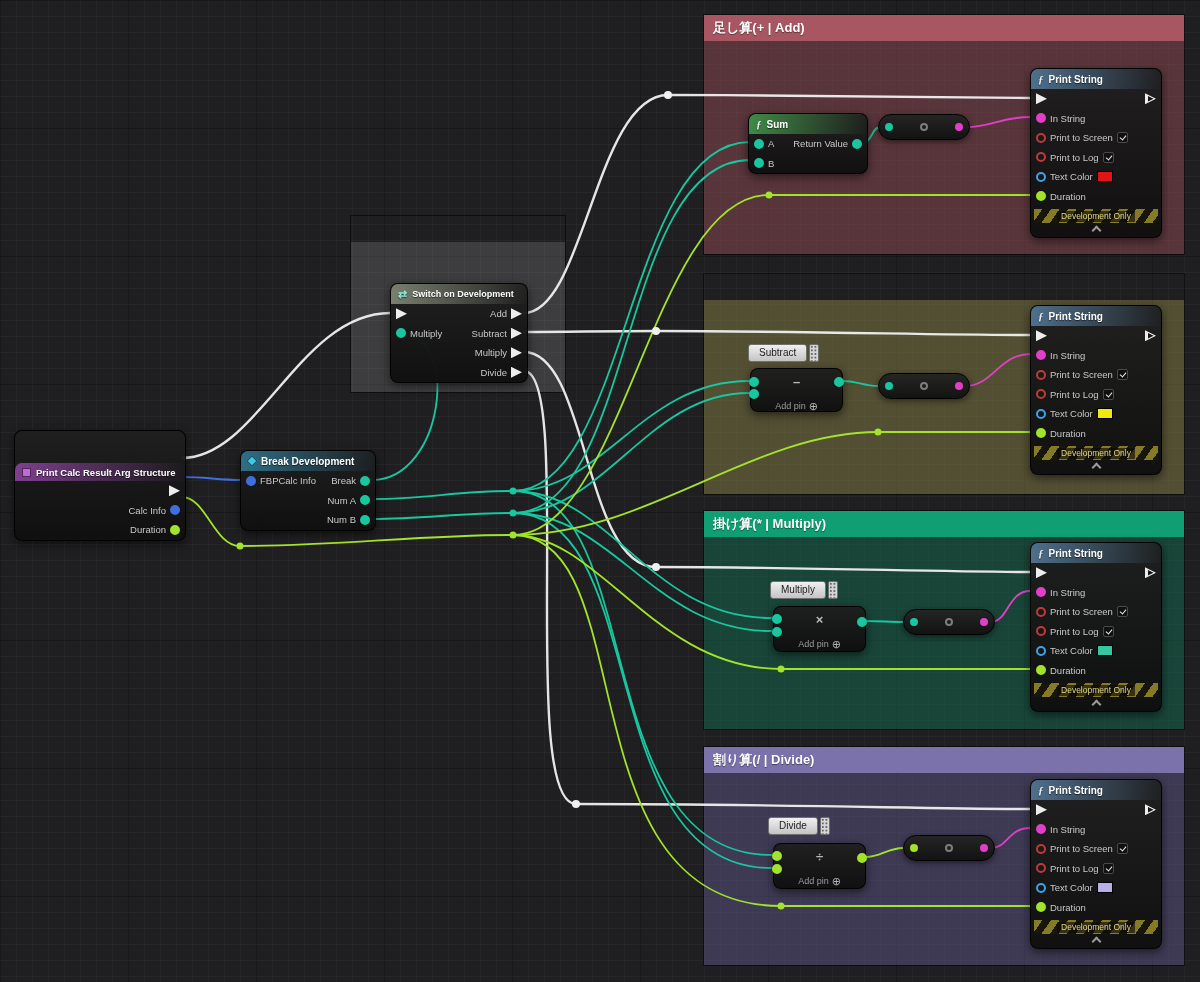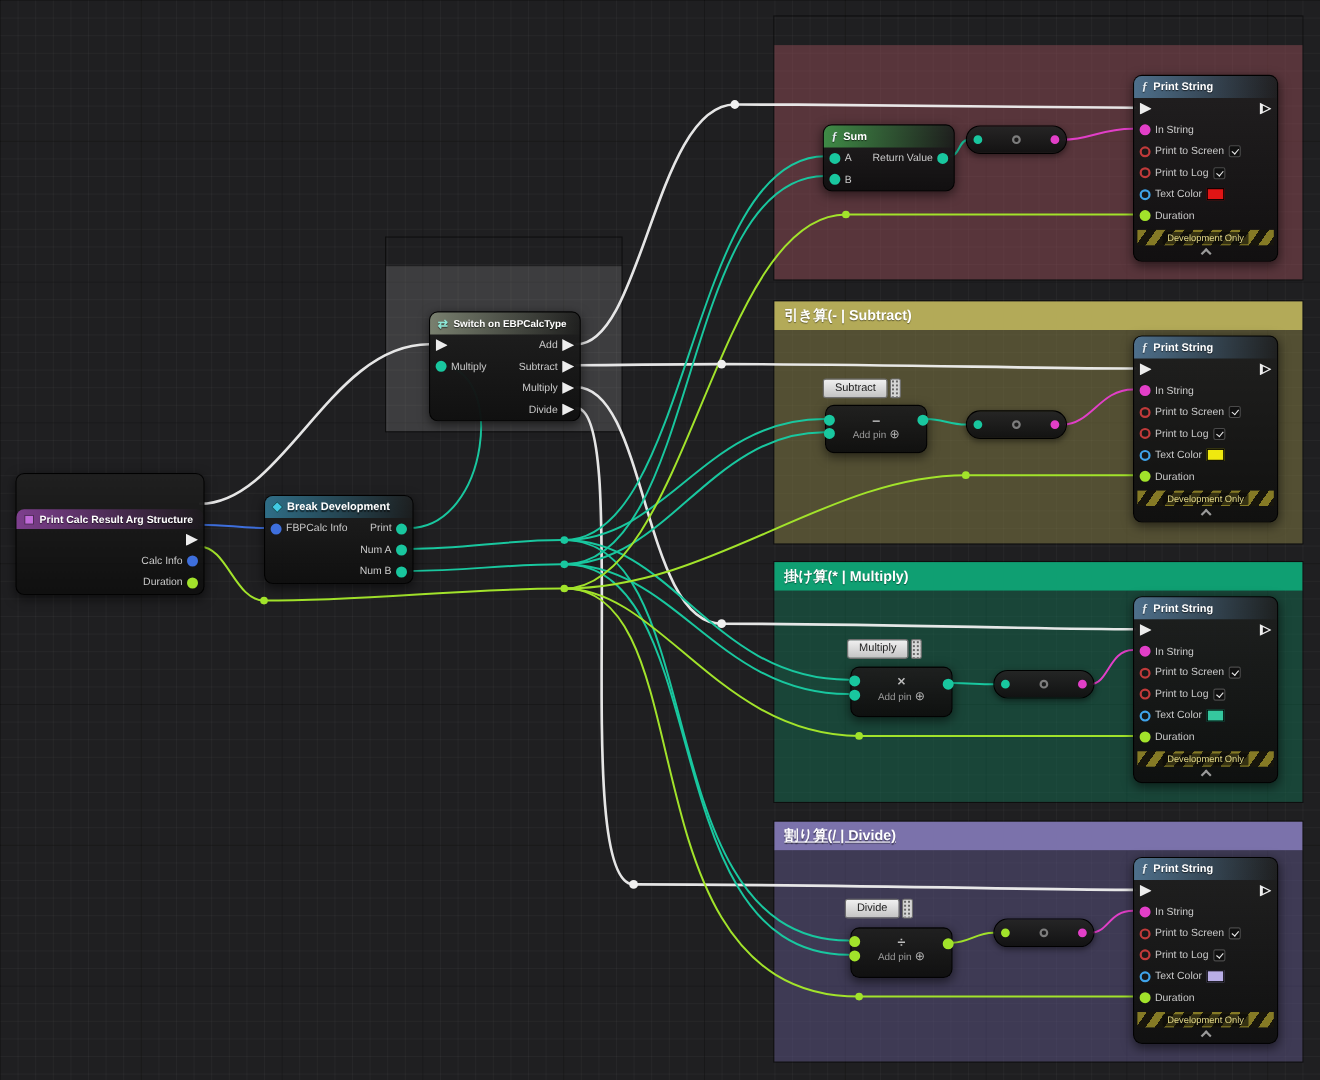--- a/index.html
+++ b/index.html
@@ -55,21 +55,21 @@
     border-left:1.6px solid #eaeaea;border-bottom:1.6px solid #eaeaea;transform:rotate(-50deg);}
   .swatch{width:16px;height:11px;border:1px solid #000;flex:none;}
   .dev{margin:3px 3px 0;height:14px;display:flex;align-items:center;justify-content:center;
     background:repeating-linear-gradient(125deg,#857a25 0 7px,#17150c 7px 14px);}
   .dev span{font-size:8.5px;color:#ded487;background:rgba(10,10,8,.65);padding:0 4px;line-height:11px;border-radius:1px;white-space:nowrap;}
   .chev-row{height:14px;display:flex;align-items:flex-start;justify-content:center;padding-top:4px;}
   .chev{width:7px;height:7px;border-left:2px solid #9b9b9b;border-top:2px solid #9b9b9b;transform:rotate(45deg);}
   
   .opn{text-align:center;}
   .opsym{height:15px;line-height:15px;font-size:13px;font-weight:bold;color:#bcbcbc;margin-top:5px;}
-  .addpin{margin-top:1px;font-size:9px;color:#9c9c9c;display:flex;align-items:center;justify-content:center;gap:3px;}
+  .addpin{margin-top:12px;font-size:9px;color:#9c9c9c;display:flex;align-items:center;justify-content:center;gap:3px;}
   .oplus{font-size:11px;color:#b4b4b4;line-height:10px;}
   .pabs{position:absolute;}
   
   .pill{position:absolute;z-index:3;height:26px;border-radius:13px;border:1px solid #000;
     background:linear-gradient(180deg,rgba(36,36,36,.97),rgba(17,17,17,.97));
     box-shadow:0 2px 6px rgba(0,0,0,.5);display:flex;align-items:center;justify-content:space-between;padding:0 6px;}
   
   .dd{position:absolute;z-index:4;display:flex;align-items:stretch;}
   .dd-main{background:linear-gradient(180deg,#f0f0f0,#c4c4c4);border:1px solid #6f6f6f;border-radius:3px;
     font-size:10px;color:#1c1c1c;padding:2px 10px 3px;white-space:nowrap;}
@@ -79,39 +79,39 @@
 </head>
 <body>
 
 <div class="canvas">
 
   <div class="comment c-dark" style="left:350px;top:215px;width:216px;height:178px;">
     <div class="c-body cb-switch"></div>
   </div>
 
   <div class="comment" style="left:703px;top:14px;width:482px;height:241px;">
+    <div class="c-head" style="background: rgb(168, 87, 98);">
+      <span>足し算(+ | Add)</span>
+    </div>
     <div class="c-body cb-add"></div>
   </div>
 
   <div class="comment" style="left:703px;top:273px;width:482px;height:222px;">
-    <div class="c-head" style="background: rgb(179, 170, 88);">
-      <span>引き算(- | Subtract)</span>
-    </div>
     <div class="c-body cb-sub"></div>
   </div>
 
   <div class="comment" style="left:703px;top:510px;width:482px;height:220px;">
     <div class="c-head" style="background: rgb(15, 159, 114); align-items: center;">
       <span>掛け算(* | Multiply)</span>
     </div>
     <div class="c-body cb-mul"></div>
   </div>
 
   <div class="comment" style="left:703px;top:746px;width:482px;height:220px;">
-    <div class="c-head" style="background: rgb(123, 114, 171); text-decoration: underline;">
+    <div class="c-head" style="background: rgb(123, 114, 171);">
       <span>割り算(/ | Divide)</span>
     </div>
     <div class="c-body cb-div"></div>
   </div>
 
   <svg class="wires" width="1200" height="982">
 
     <g stroke="#f0f0f0" stroke-width="2.4" fill="none" stroke-linecap="round" opacity="0.95">
       <path d="M182,458 C258,458 300,313 390,313"></path>
       <path d="M524,313 C584,313 596,95 668,95"></path>
@@ -213,21 +213,21 @@
     <div class="n-head h-break">
       <span class="chip chip-break"></span>
       <span>Break Development</span>
     </div>
     <div class="row">
       <span class="pg">
           <span class="pin blue"></span>
           <span class="plab">FBPCalc Info</span>
         </span>
       <span class="pg">
-          <span class="plab">Print</span>
+          <span class="plab">Break</span>
           <span class="pin teal"></span>
         </span>
     </div>
     <div class="row">
       <span class="pg"></span>
       <span class="pg">
           <span class="plab">Num A</span>
           <span class="pin teal"></span>
         </span>
     </div>
@@ -236,21 +236,21 @@
       <span class="pg">
           <span class="plab">Num B</span>
           <span class="pin teal"></span>
         </span>
     </div>
   </div>
 
   <div class="node" style="left:390px;top:283px;width:138px;">
     <div class="n-head h-switch" style="font-size:9px;">
       <span class="sic">⇄</span>
-      <span>Switch on EBPCalcType</span>
+      <span>Switch on Development</span>
     </div>
     <div class="row">
       <span class="pg">
           <span class="execT"></span>
         </span>
       <span class="pg">
           <span class="plab">Add</span>
           <span class="execT"></span>
         </span>
     </div>

